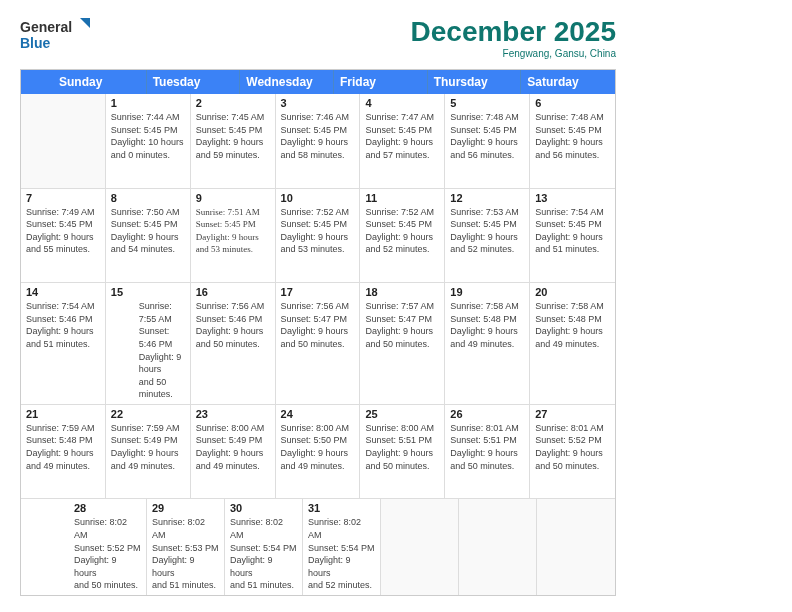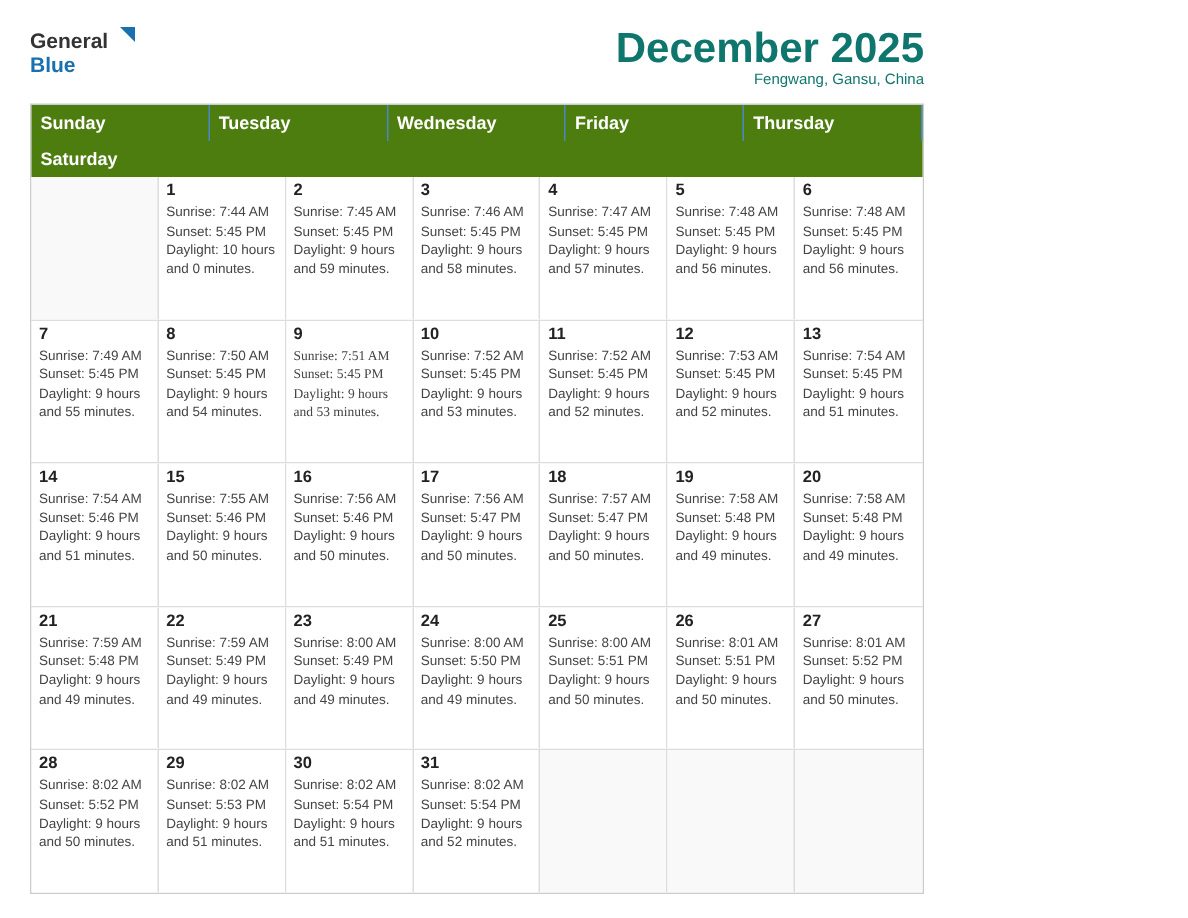--- a/index.html
+++ b/index.html
@@ -41,22 +41,23 @@
       color: #0f766e;
     }
     .calendar {
       flex: 1;
       display: flex;
       flex-direction: column;
       border: 1px solid #ccc;
     }
     .cal-header-row {
       display: grid;
-      grid-template-columns: repeat(5, 1fr);
-      background: #4d7c0f;
+      grid-template-columns: repeat(6, 1fr);
+      background: #3b82f6;
+      padding-left: 32px;
     }
     .cal-header-cell {
       color: #fff;
       font-size: 12px;
       font-weight: bold;
       padding: 5px 6px;
       text-align: left;
       border-right: 1px solid #4a87c7;
     }
     .cal-header-cell:last-child { border-right: none; }
@@ -64,21 +65,21 @@
       display: flex;
       flex-direction: column;
       flex: 1;
     }
     .cal-row {
       display: grid;
       grid-template-columns: repeat(7, 1fr);
       flex: 1;
       border-bottom: 1px solid #ddd;
     }
-    .cal-row:last-child { border-bottom: none; }
+    .cal-row:last-child { border-bottom: none; margin-left: 48px; }
     .cal-cell {
       border-right: 1px solid #ddd;
       padding: 3px 5px;
       font-size: 9.5px;
       color: #333;
       display: flex;
       flex-direction: column;
       background: #fff;
     }
     .cal-cell:last-child { border-right: none; }
@@ -222,21 +223,21 @@
         <div class="cal-row">
           <div class="cal-cell">
             <div class="day-num">14</div>
             <div class="day-info" style="white-space: pre-line;">Sunrise: 7:54 AM
 Sunset: 5:46 PM
 Daylight: 9 hours
 and 51 minutes.</div>
           </div>
           <div class="cal-cell">
             <div class="day-num">15</div>
-            <div class="day-info" style="white-space: pre-line;">Sunrise: 7:55 AM
+            <div class="day-info" style="white-space: pre-line; margin-left: 28px;">Sunrise: 7:55 AM
 Sunset: 5:46 PM
 Daylight: 9 hours
 and 50 minutes.</div>
           </div>
           <div class="cal-cell">
             <div class="day-num">16</div>
             <div class="day-info" style="white-space: pre-line;">Sunrise: 7:56 AM
 Sunset: 5:46 PM
 Daylight: 9 hours
 and 50 minutes.</div>

